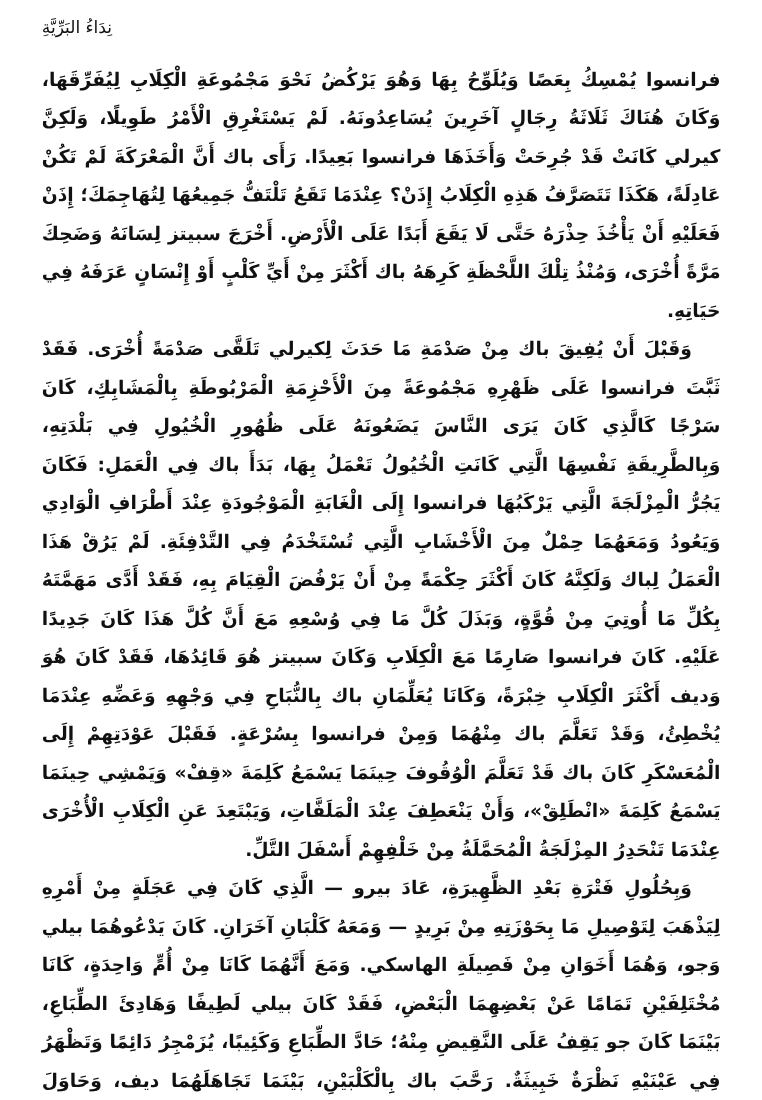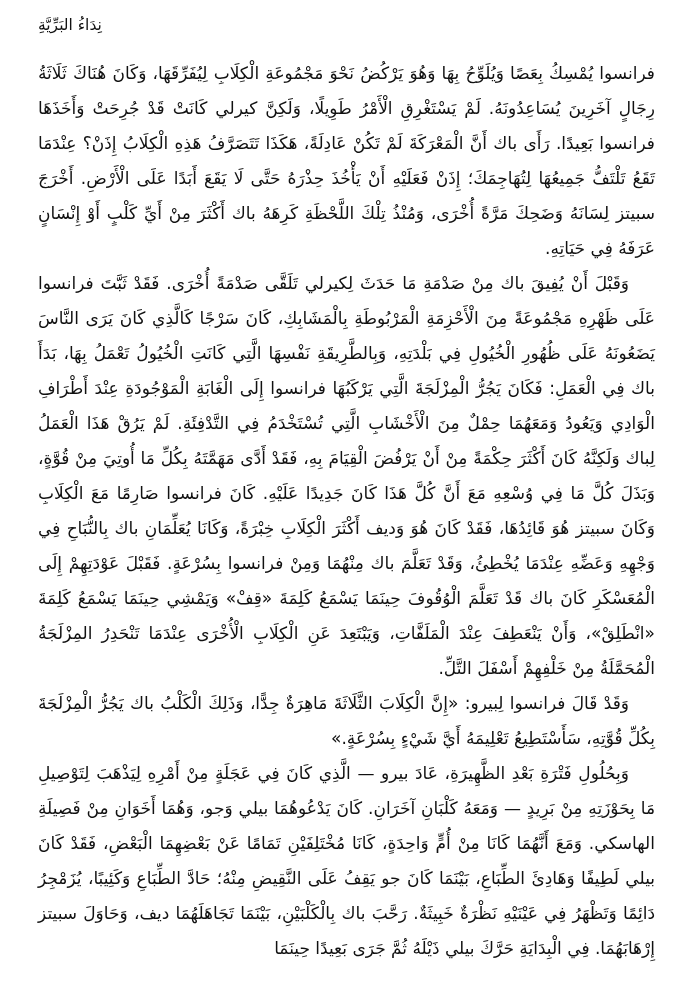--- a/index.html
+++ b/index.html
@@ -26,29 +26,29 @@
     margin: 0 0 18px 0;
     color: #111;
   }
   .body-text .para {
     margin: 0;
     font-size: 17px;
     line-height: 35px;
     text-align: justify;
     text-justify: inter-word;
     color: #111;
+    font-weight: bold;
   }
   .body-text .para.indent {
     text-indent: 26px;
   }
 </style>
 </head>
 <body>
 
 <div class="page">
   <h1 class="title">نِدَاءُ البَرِّيَّةِ</h1>
   <div class="body-text">
       <p class="para">فرانسوا يُمْسِكُ بِعَصًا وَيُلَوِّحُ بِهَا وَهُوَ يَرْكُضُ نَحْوَ مَجْمُوعَةِ الْكِلَابِ لِيُفَرِّقَهَا، وَكَانَ هُنَاكَ ثَلَاثَةُ رِجَالٍ آخَرِينَ يُسَاعِدُونَهُ. لَمْ يَسْتَغْرِقِ الْأَمْرُ طَوِيلًا، وَلَكِنَّ كيرلي كَانَتْ قَدْ جُرِحَتْ وَأَخَذَهَا فرانسوا بَعِيدًا. رَأَى باك أَنَّ الْمَعْرَكَةَ لَمْ تَكُنْ عَادِلَةً، هَكَذَا تَتَصَرَّفُ هَذِهِ الْكِلَابُ إِذَنْ؟ عِنْدَمَا تَقَعُ تَلْتَفُّ جَمِيعُهَا لِتُهَاجِمَكَ؛ إِذَنْ فَعَلَيْهِ أَنْ يَأْخُذَ حِذْرَهُ حَتَّى لَا يَقَعَ أَبَدًا عَلَى الْأَرْضِ. أَخْرَجَ سبيتز لِسَانَهُ وَضَحِكَ مَرَّةً أُخْرَى، وَمُنْذُ تِلْكَ اللَّحْظَةِ كَرِهَهُ باك أَكْثَرَ مِنْ أَيِّ كَلْبٍ أَوْ إِنْسَانٍ عَرَفَهُ فِي حَيَاتِهِ.</p>
       <p class="para indent">وَقَبْلَ أَنْ يُفِيقَ باك مِنْ صَدْمَةِ مَا حَدَثَ لِكيرلي تَلَقَّى صَدْمَةً أُخْرَى. فَقَدْ ثَبَّتَ فرانسوا عَلَى ظَهْرِهِ مَجْمُوعَةً مِنَ الْأَحْزِمَةِ الْمَرْبُوطَةِ بِالْمَشَابِكِ، كَانَ سَرْجًا كَالَّذِي كَانَ يَرَى النَّاسَ يَضَعُونَهُ عَلَى ظُهُورِ الْخُيُولِ فِي بَلْدَتِهِ، وَبِالطَّرِيقَةِ نَفْسِهَا الَّتِي كَانَتِ الْخُيُولُ تَعْمَلُ بِهَا، بَدَأَ باك فِي الْعَمَلِ: فَكَانَ يَجُرُّ الْمِزْلَجَةَ الَّتِي يَرْكَبُهَا فرانسوا إِلَى الْغَابَةِ الْمَوْجُودَةِ عِنْدَ أَطْرَافِ الْوَادِي وَيَعُودُ وَمَعَهُمَا حِمْلٌ مِنَ الْأَخْشَابِ الَّتِي تُسْتَخْدَمُ فِي التَّدْفِئَةِ. لَمْ يَرُقْ هَذَا الْعَمَلُ لِباك وَلَكِنَّهُ كَانَ أَكْثَرَ حِكْمَةً مِنْ أَنْ يَرْفُضَ الْقِيَامَ بِهِ، فَقَدْ أَدَّى مَهَمَّتَهُ بِكُلِّ مَا أُوتِيَ مِنْ قُوَّةٍ، وَبَذَلَ كُلَّ مَا فِي وُسْعِهِ مَعَ أَنَّ كُلَّ هَذَا كَانَ جَدِيدًا عَلَيْهِ. كَانَ فرانسوا صَارِمًا مَعَ الْكِلَابِ وَكَانَ سبيتز هُوَ قَائِدُهَا، فَقَدْ كَانَ هُوَ وَديف أَكْثَرَ الْكِلَابِ خِبْرَةً، وَكَانَا يُعَلِّمَانِ باك بِالنُّبَاحِ فِي وَجْهِهِ وَعَضِّهِ عِنْدَمَا يُخْطِئُ، وَقَدْ تَعَلَّمَ باك مِنْهُمَا وَمِنْ فرانسوا بِسُرْعَةٍ. فَقَبْلَ عَوْدَتِهِمْ إِلَى الْمُعَسْكَرِ كَانَ باك قَدْ تَعَلَّمَ الْوُقُوفَ حِينَمَا يَسْمَعُ كَلِمَةَ «قِفْ» وَيَمْشِي حِينَمَا يَسْمَعُ كَلِمَةَ «انْطَلِقْ»، وَأَنْ يَنْعَطِفَ عِنْدَ الْمَلَفَّاتِ، وَيَبْتَعِدَ عَنِ الْكِلَابِ الْأُخْرَى عِنْدَمَا تَنْحَدِرُ المِزْلَجَةُ الْمُحَمَّلَةُ مِنْ خَلْفِهِمْ أَسْفَلَ التَّلِّ.</p>
-      <p class="para indent">وَقَدْ قَالَ فرانسوا لِبيرو: «إِنَّ الْكِلَابَ الثَّلَاثَةَ مَاهِرَةٌ جِدًّا، وَذَلِكَ الْكَلْبُ باك يَجُرُّ الْمِزْلَجَةَ بِكُلِّ قُوَّتِهِ، سَأَسْتَطِيعُ تَعْلِيمَهُ أَيَّ شَيْءٍ بِسُرْعَةٍ.»</p>
       <p class="para indent">وَبِحُلُولِ فَتْرَةِ بَعْدِ الظَّهِيرَةِ، عَادَ بيرو — الَّذِي كَانَ فِي عَجَلَةٍ مِنْ أَمْرِهِ لِيَذْهَبَ لِتَوْصِيلِ مَا بِحَوْزَتِهِ مِنْ بَرِيدٍ — وَمَعَهُ كَلْبَانِ آخَرَانِ. كَانَ يَدْعُوهُمَا بيلي وَجو، وَهُمَا أَخَوَانِ مِنْ فَصِيلَةِ الهاسكي. وَمَعَ أَنَّهُمَا كَانَا مِنْ أُمٍّ وَاحِدَةٍ، كَانَا مُخْتَلِفَيْنِ تَمَامًا عَنْ بَعْضِهِمَا الْبَعْضِ، فَقَدْ كَانَ بيلي لَطِيفًا وَهَادِئَ الطِّبَاعِ، بَيْنَمَا كَانَ جو يَقِفُ عَلَى النَّقِيضِ مِنْهُ؛ حَادَّ الطِّبَاعِ وَكَئِيبًا، يُزَمْجِرُ دَائِمًا وَتَظْهَرُ فِي عَيْنَيْهِ نَظْرَةٌ خَبِيثَةٌ. رَحَّبَ باك بِالْكَلْبَيْنِ، بَيْنَمَا تَجَاهَلَهُمَا ديف، وَحَاوَلَ سبيتز إِرْهَابَهُمَا. فِي الْبِدَايَةِ حَرَّكَ بيلي ذَيْلَهُ ثُمَّ جَرَى بَعِيدًا حِينَمَا</p>
     </div>
 </div>
 
 </body></html>

